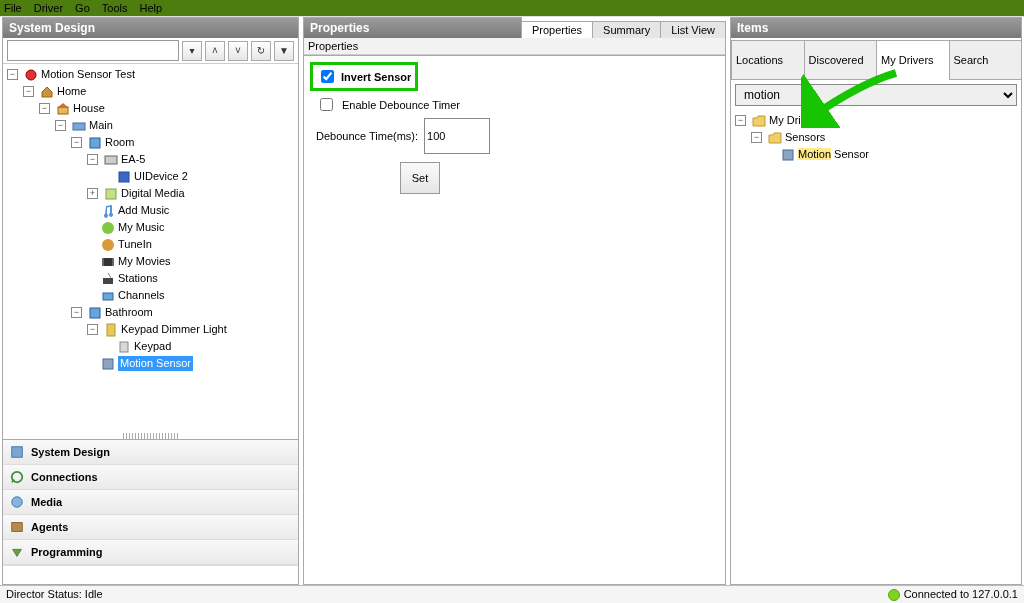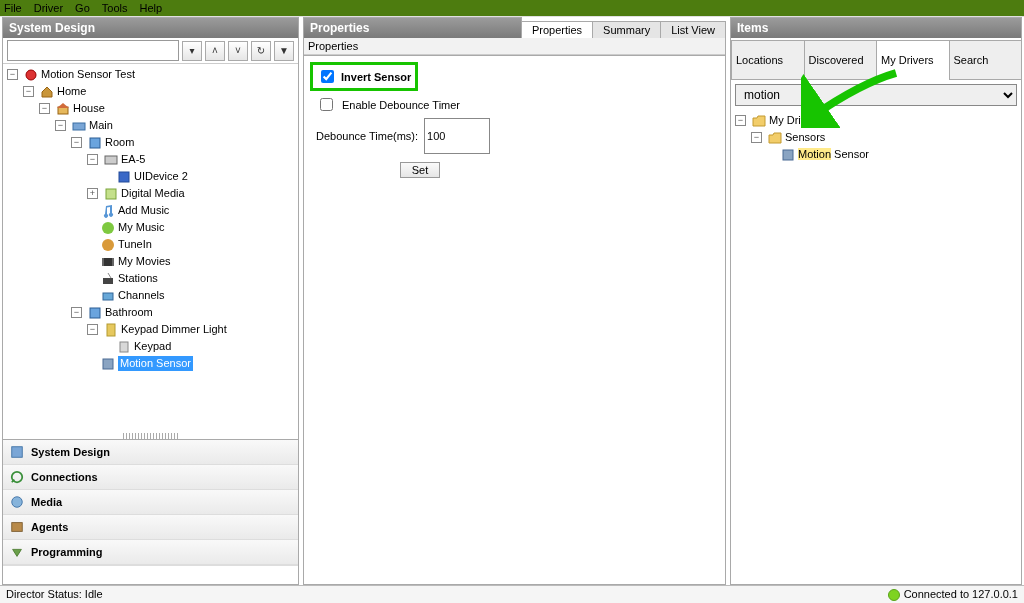--- a/index.html
+++ b/index.html
@@ -28,21 +28,21 @@
 .hl{background:#ffea8a}
 
 .mid-tabs{display:flex;justify-content:flex-end}
 .mid-tab{border:1px solid #a9a9a9;border-bottom:none;padding:2px 10px;background:#e5e5e5;margin-left:-1px;font-size:11px}
 .mid-tab.active{background:#fff;font-weight:normal}
 .mid-body{flex:1;border-top:1px solid #a9a9a9;padding:6px;display:flex;flex-direction:column;gap:4px}
 .row{display:flex;align-items:center;gap:6px}
 .row label{font-size:11px}
 .invert{border:3px solid #17c400;padding:2px 4px;display:inline-flex;align-items:center;gap:4px;font-weight:bold}
 input[type=number]{width:60px;border:1px solid #888;height:18px;font-size:11px;padding:8px 2px}
-.set-btn{width:40px;height:16px;border:1px solid #999;background:linear-gradient(#fafafa,#e6e6e6);font-size:11px;margin:4px auto 0 90px}
+.set-btn{width:40px;height:32px;border:1px solid #999;background:linear-gradient(#fafafa,#e6e6e6);font-size:11px;margin:4px auto 0 90px}
 
 .right-tabs{display:flex;margin-top:2px}
 .rtab{flex:1;border:1px solid #a9a9a9;padding:13px 4px;background:#eee;font-size:11px;margin-right:-1px}
 .rtab.active{background:#fff;border-bottom-color:#fff}
 .search-row{padding:4px;display:flex}
 .search-row select{flex:1;height:22px;border:1px solid #888;font-size:12px;padding:2px 4px}
 .right-tree{flex:1;overflow:auto;padding:2px;font-size:11px}
 
 .arrow{position:absolute;pointer-events:none}
 

